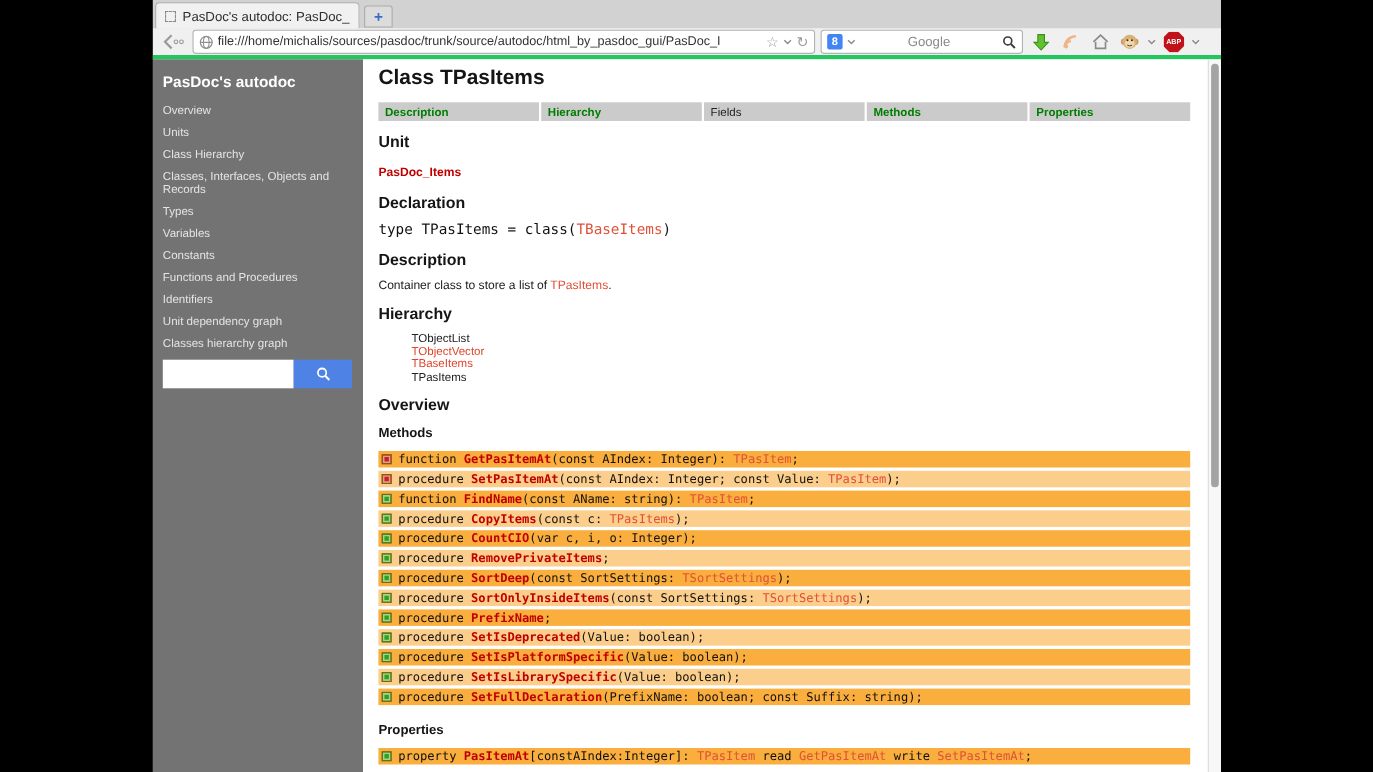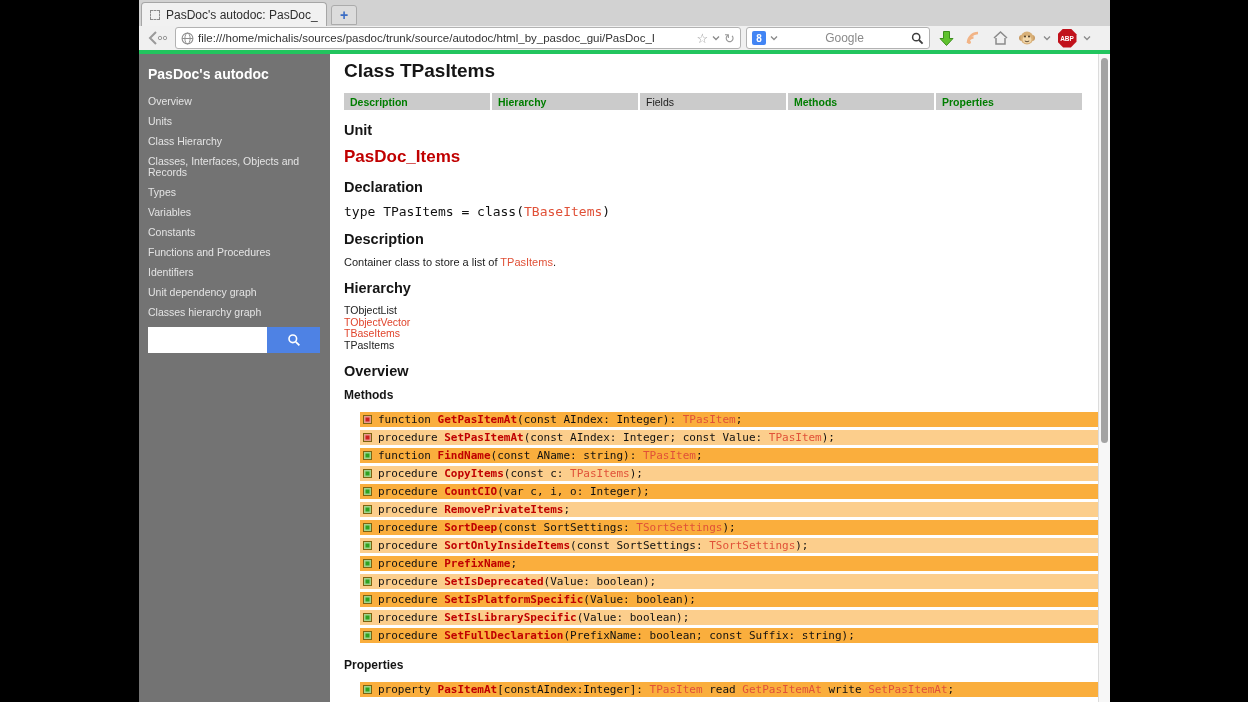--- a/index.html
+++ b/index.html
@@ -53,30 +53,30 @@
   
   .main { flex:1; background:#fff; padding:6px 16px 0 14px; overflow:hidden; min-width:0; }
   h1 { font-size:19px; font-weight:bold; color:#151515; margin:0 0 11px 0; }
   .sectable { display:flex; gap:2px; margin-bottom:6px; }
   .seccell { flex:1; background:#cbcbcb; height:17px; font-size:10.5px; color:#222;
              display:flex; align-items:center; padding:0 6px; }
   .seccell.link { color:#007d00; font-weight:bold; cursor:pointer; }
   h2 { font-size:14.5px; font-weight:bold; color:#151515; margin:12px 0 9px 0; }
   h3 { font-size:12px; font-weight:bold; color:#151515; margin:7px 0 10px 0; }
   h3.props { margin-top:15px; }
-  .unit-link { font-size:17px; font-weight:bold; color:#c00000; cursor:pointer; }
+  .unit-link { font-size:11px; font-weight:bold; color:#c00000; cursor:pointer; }
   .code { font-family:"DejaVu Sans Mono", monospace; font-size:13px; color:#111; }
   .desc { font-size:11px; color:#222; }
   .desc .sg-type { font-size:11px; }
-  .hier { }
+  .hier { margin-left:30px; }
   .hier-item { font-size:10.5px; line-height:11.5px; color:#222; }
   .hier-item.link { color:#e0442c; cursor:pointer; }
 
   
-  .mtable { width:100%;margin-left:16px; }
+  .mtable { width:100%; }
   .mrow { height:15px; margin-bottom:3px; display:flex; align-items:center; gap:6px; padding:0 3px; }
   .mrow.dark { background:#faae3d; }
   .mrow.light { background:#fcce8c; }
   .vis { width:9px; height:9px; flex:0 0 auto; border:1px solid #7d6410;
          box-shadow:inset 0 0 0 1.5px rgba(255,255,230,.55); }
   .vis.protected { background:#cc2020; }
   .vis.public { background:#2fa11f; }
   .mcode { font-family:"DejaVu Sans Mono", monospace; font-size:11px; white-space:nowrap; overflow:hidden; }
   .sg-plain { color:#111; }
   .sg-name { color:#c00000; font-weight:bold; cursor:pointer; }

